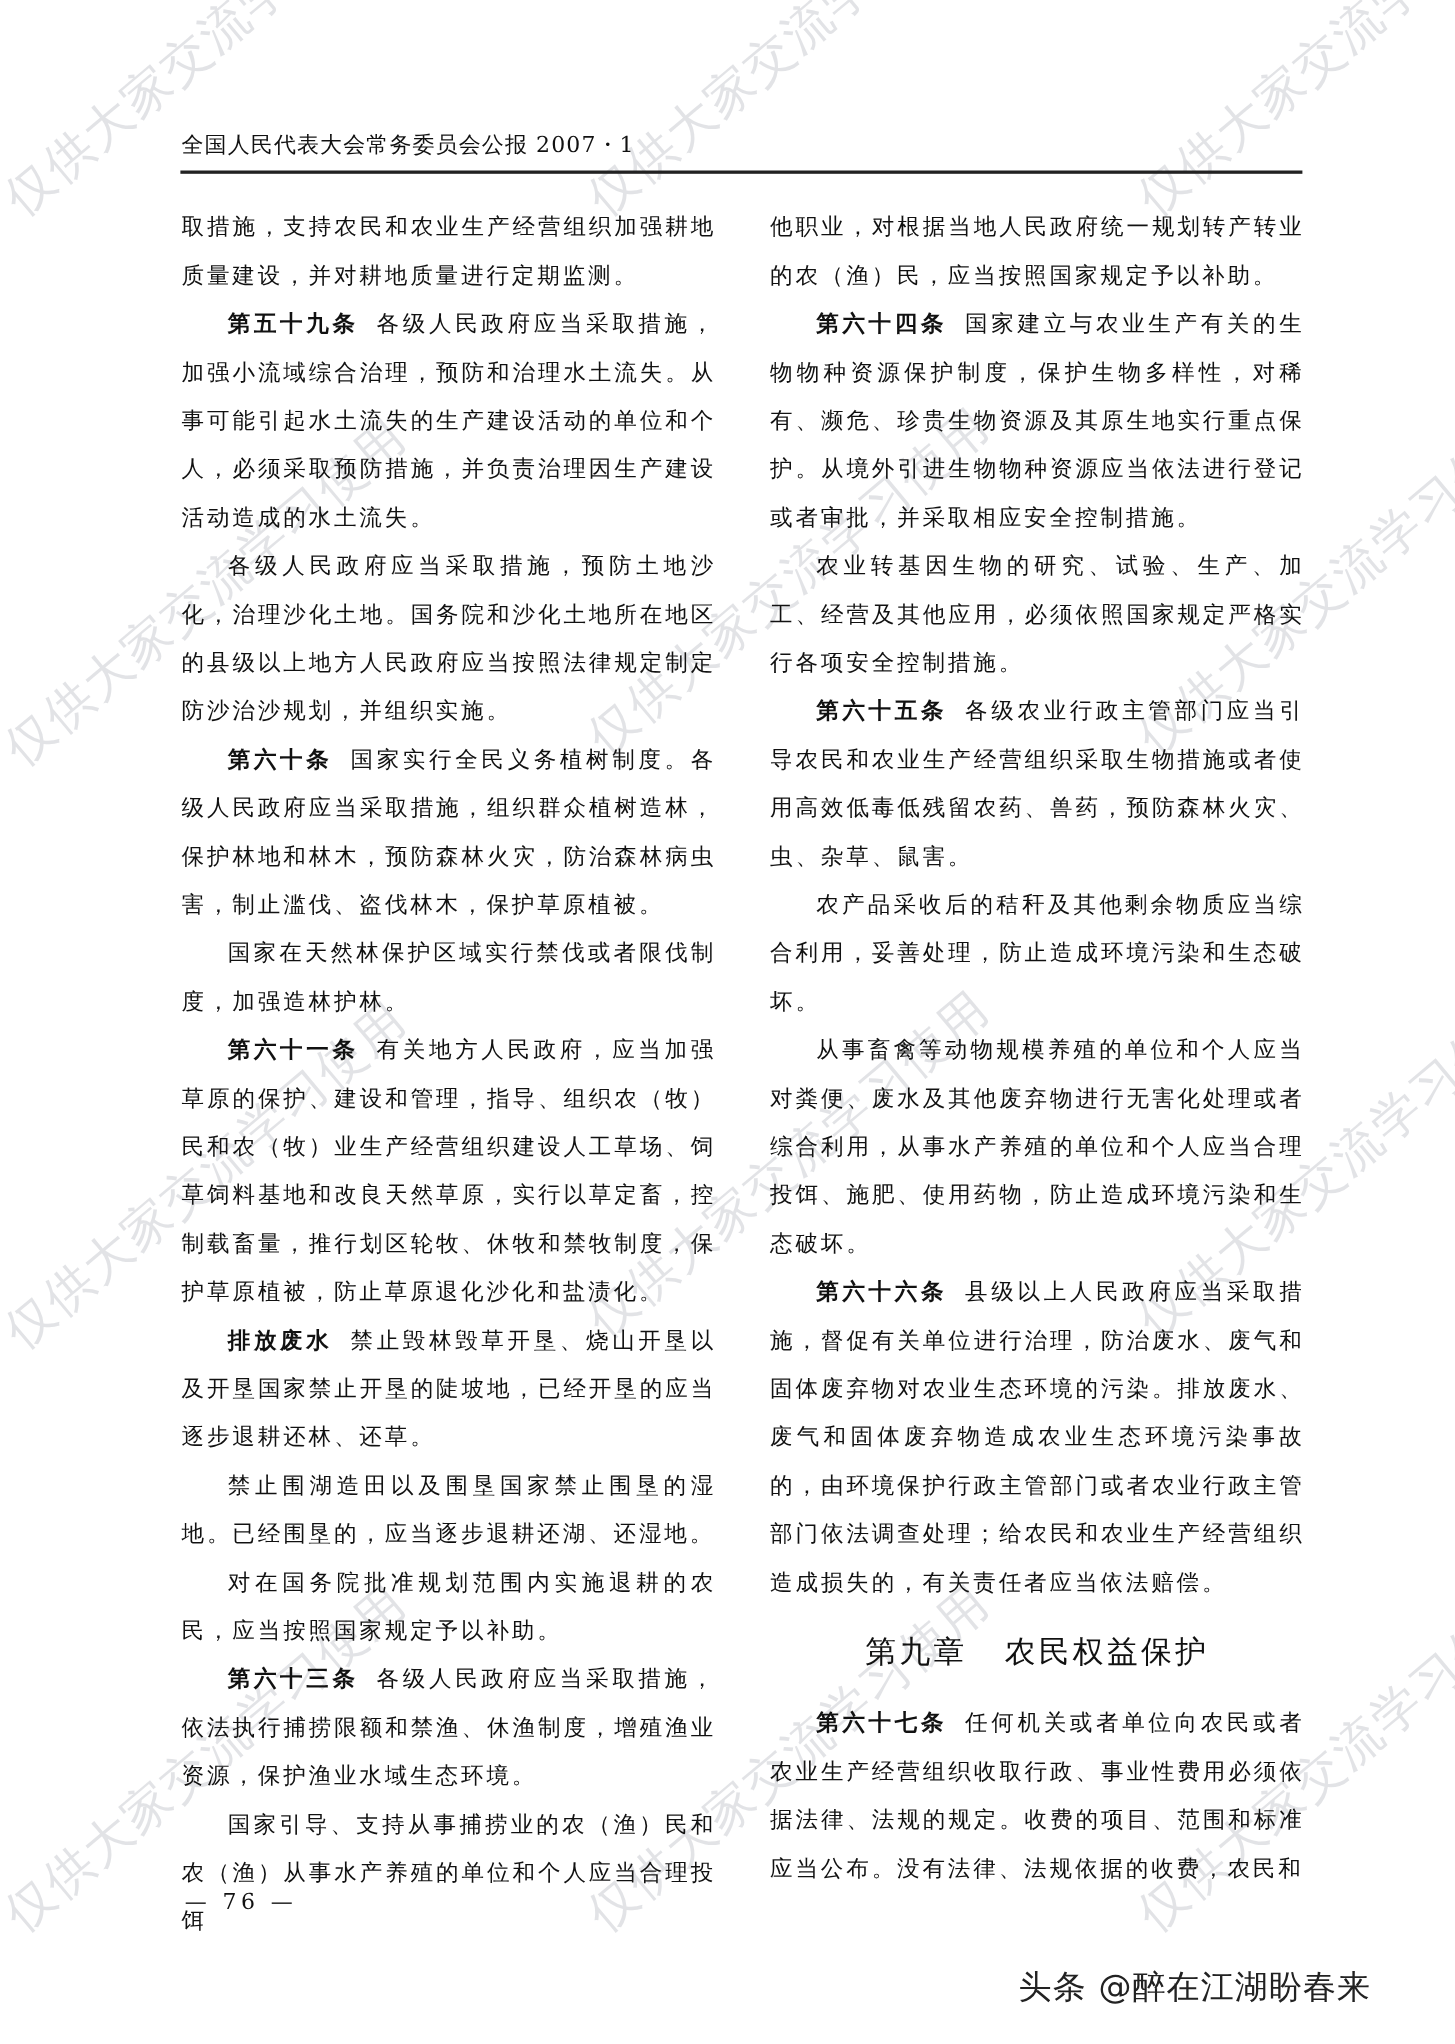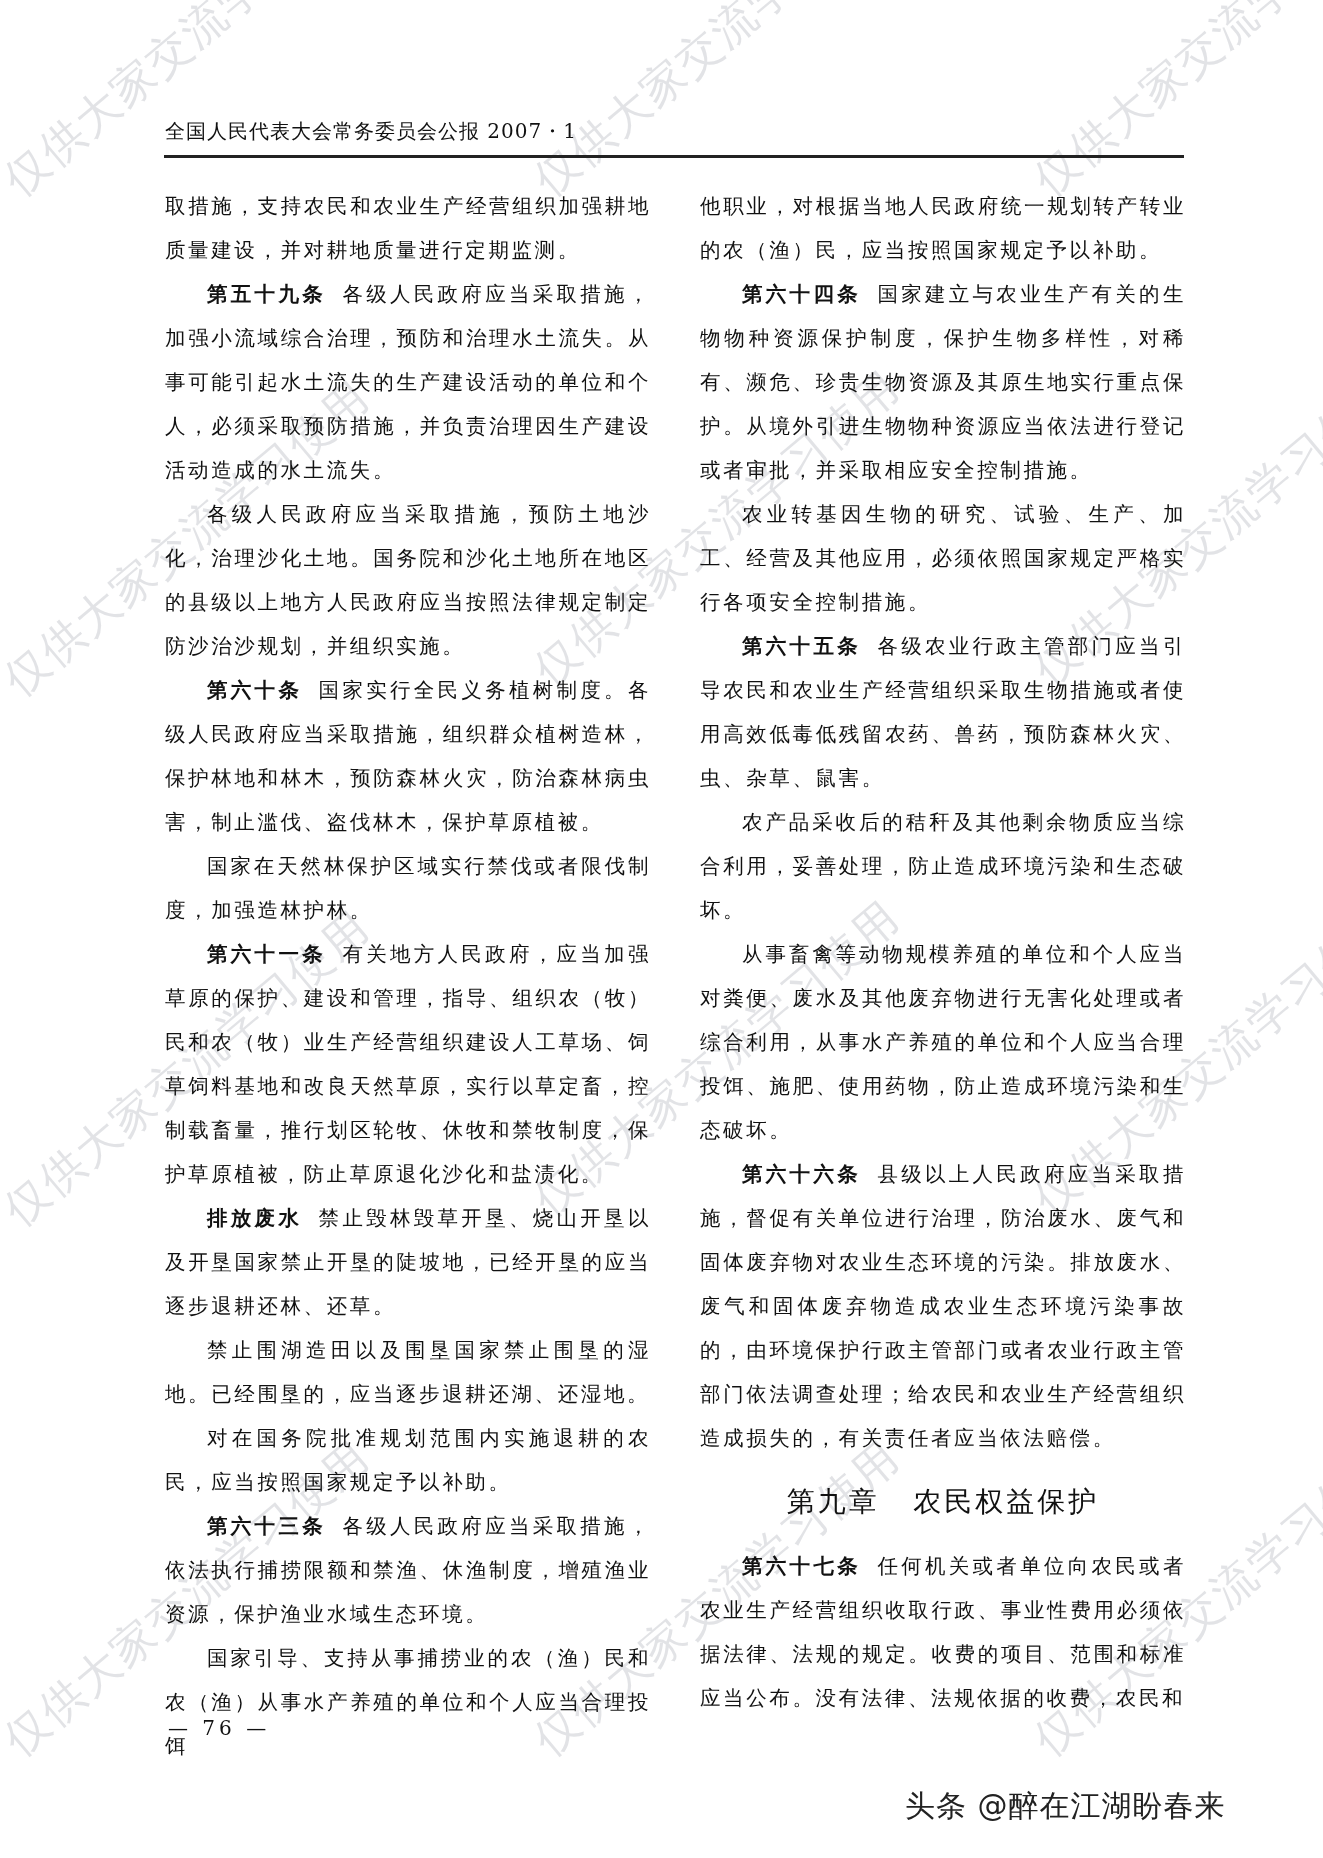--- a/index.html
+++ b/index.html
@@ -28,21 +28,21 @@
   .chapter {
     text-align: center; font-size: 28px; font-weight: normal; letter-spacing: 3px;
     height: 84px; line-height: 84px; margin: 0;
   }
   .chapter .gap { display: inline-block; width: 1.2em; }
   .page-number {
     position: absolute; left: 168px; top: 1716px; font-size: 20px;
     font-family: "DejaVu Serif", "Liberation Serif", serif; letter-spacing: 4px;
   }
   .source-credit {
-    position: absolute; left: 905px; top: 1786px; font-size: 30px; color: #222;
+    position: absolute; left: 926px; top: 1786px; font-size: 30px; color: #222;
     letter-spacing: 1px;
     text-align: center;
   }
   .wm {
     position: absolute; font-size: 44px; color: rgba(150,155,165,0.28);
     transform: rotate(-40deg); transform-origin: left bottom; white-space: nowrap;
     pointer-events: none; letter-spacing: 2px;
   }
 </style>
 </head>

